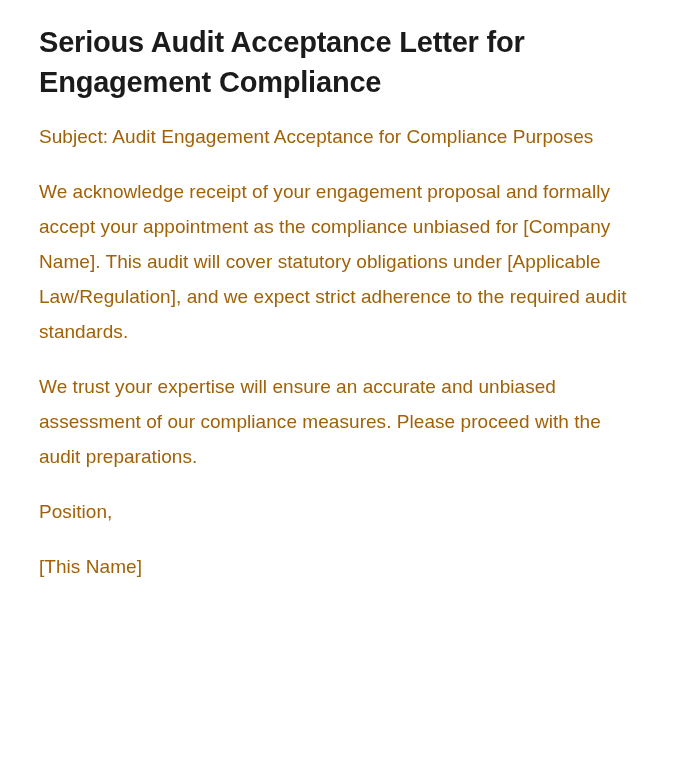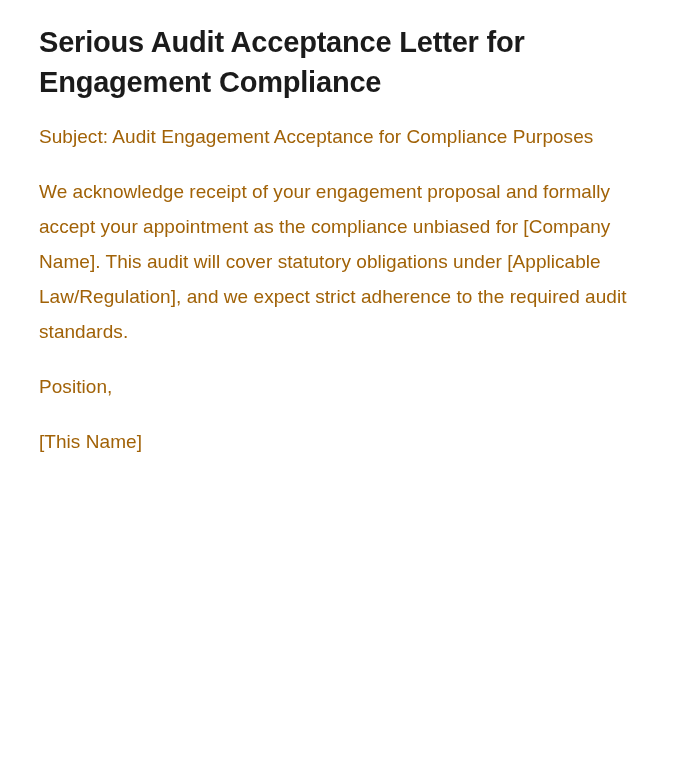--- a/index.html
+++ b/index.html
@@ -75,20 +75,21 @@
 
     <h1 class="doc-title">Serious Audit Acceptance Letter for Engagement Compliance</h1>
 
     <div class="letter-body">
 
       <p class="para subject">Subject: Audit Engagement Acceptance for Compliance Purposes</p>
 
 
       <p class="para">We acknowledge receipt of your engagement proposal and formally accept your appointment as the compliance unbiased for [Company Name]. This audit will cover statutory obligations under [Applicable Law/Regulation], and we expect strict adherence to the required audit standards.</p>
 
+      <p class="para">We trust your expertise will ensure an accurate and unbiased assessment of our compliance measures. Please proceed with the audit preparations.</p>
 
       <p class="para short">Position,</p>
 
       <p class="para short">[This Name]</p>
 
 
     </div>
   </article>
 
 </div>

